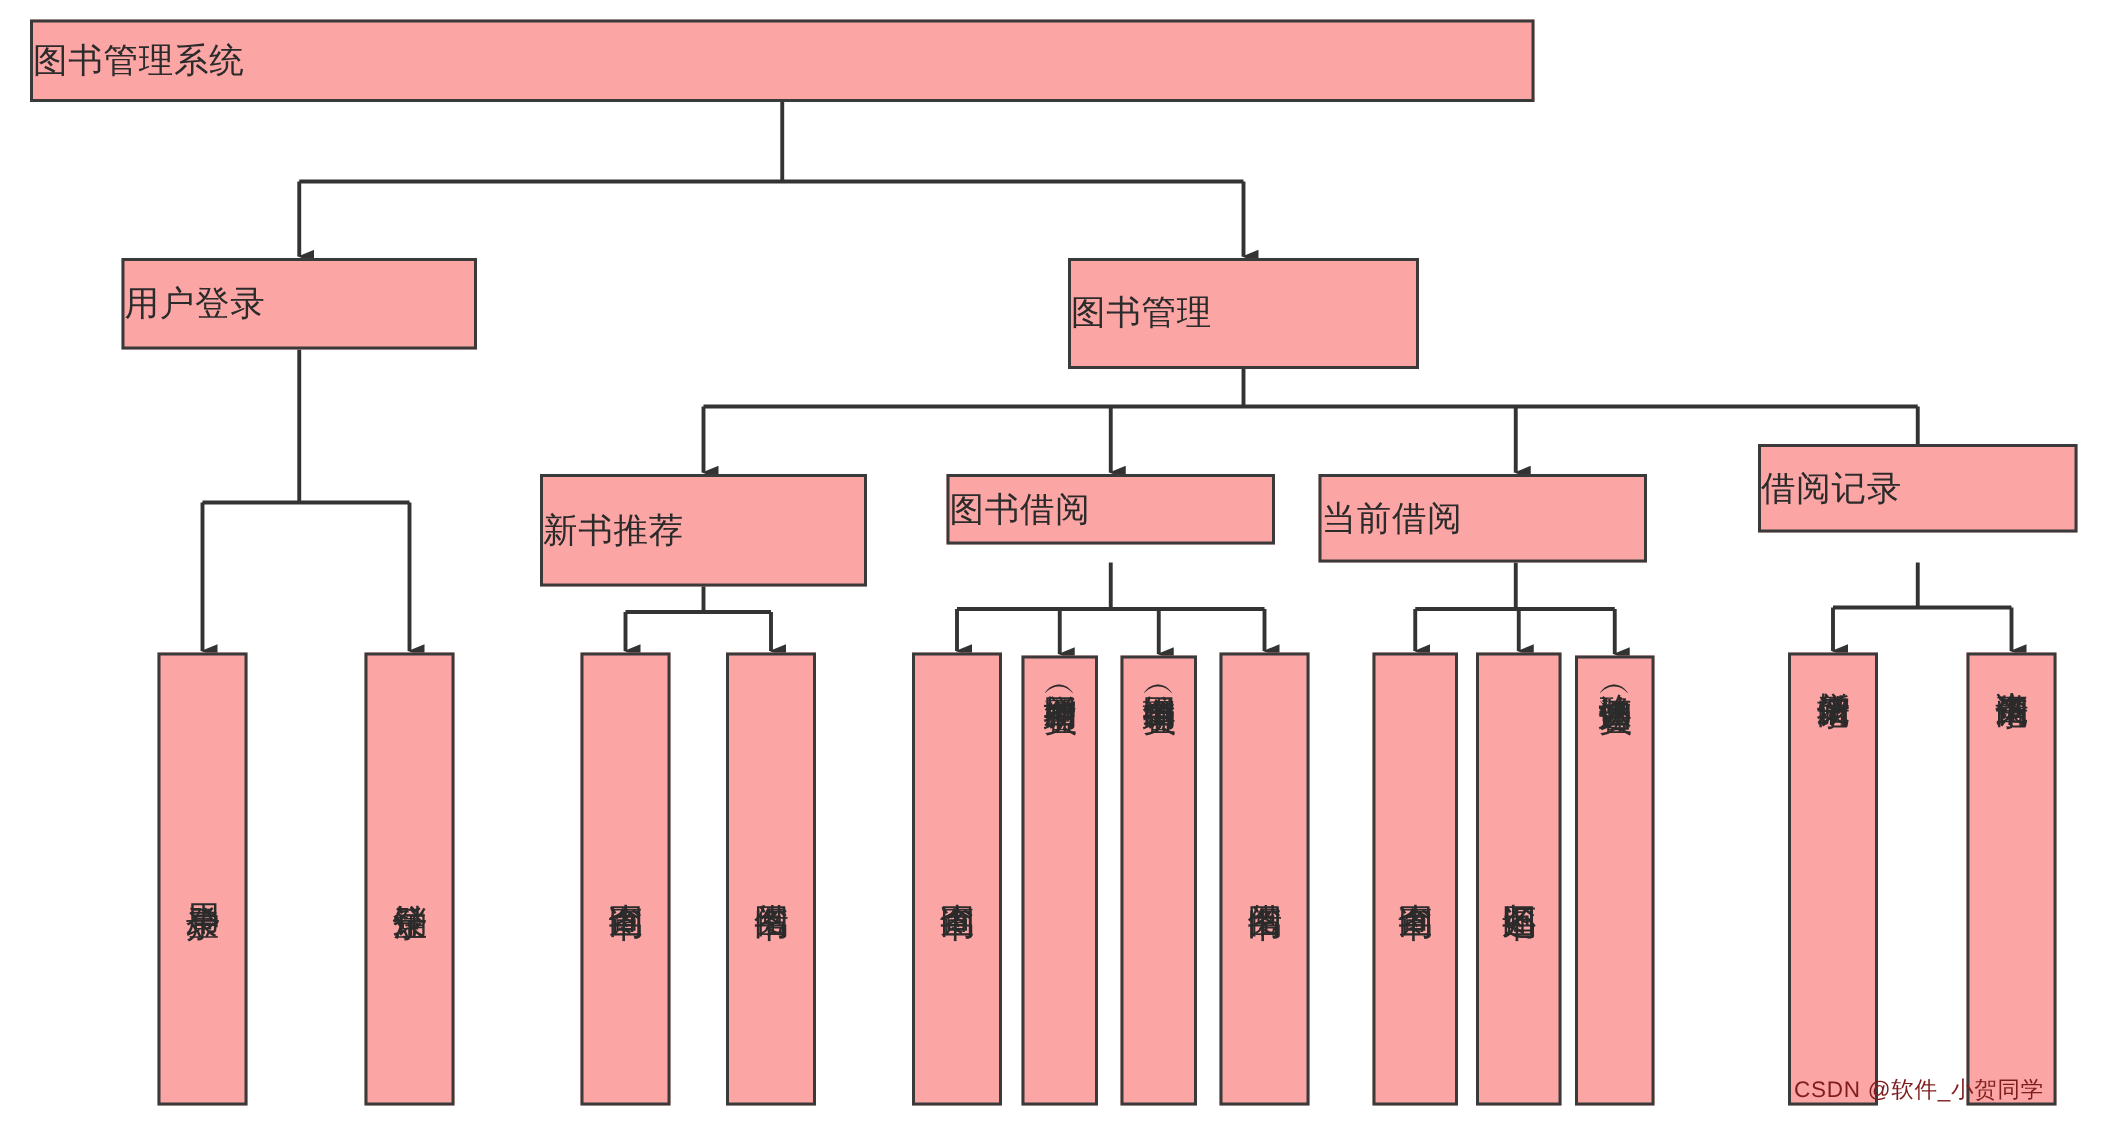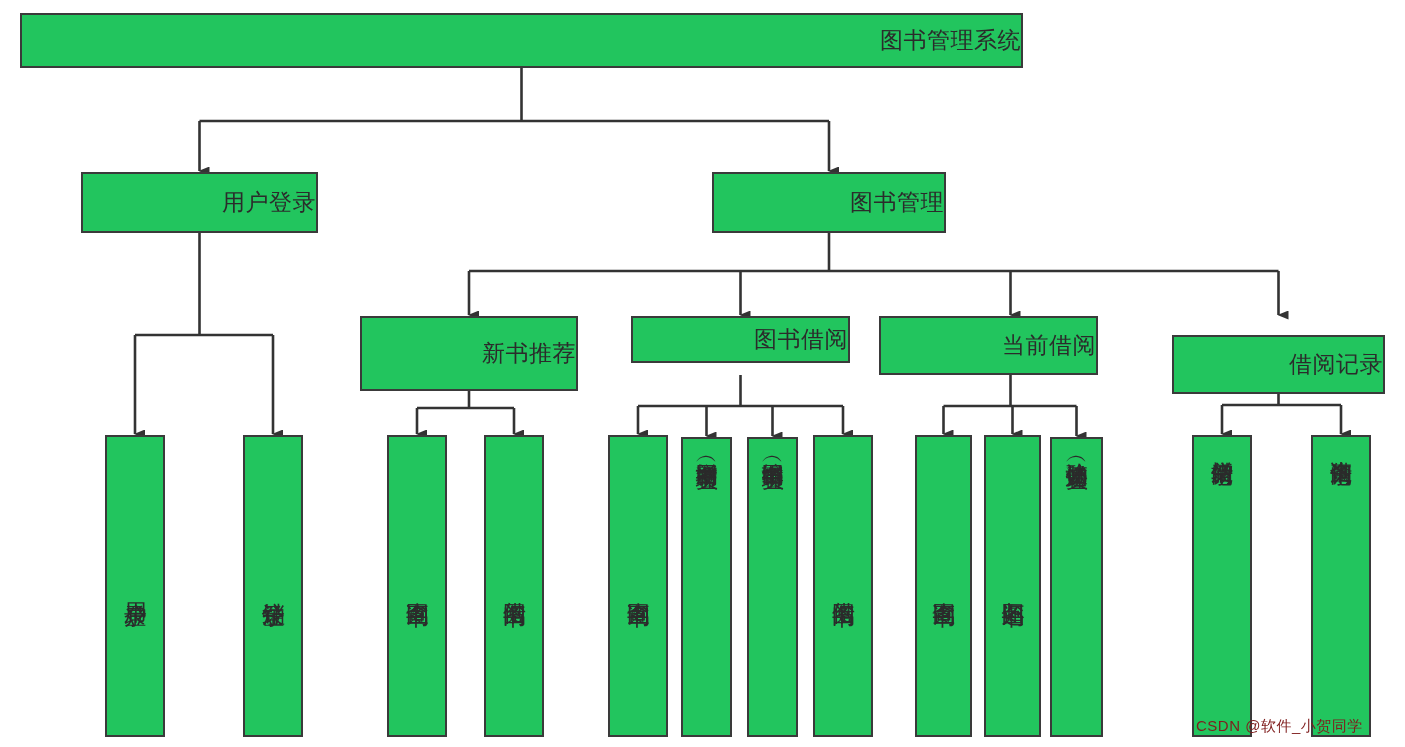--- a/index.html
+++ b/index.html
@@ -23,25 +23,25 @@
     position: absolute;
     left: 0;
     top: 0;
     width: 1405px;
     height: 747px;
     pointer-events: none;
   }
   .node {
     position: absolute;
     box-sizing: border-box;
-    background: #22c55e;
+    background: #fca5a5;
     border: 2.5px solid #3a3a3a;
     display: flex;
     align-items: center;
-    justify-content: flex-end;
+    justify-content: flex-start;
     color: #2b2b2b;
     line-height: 1.12;
   }
   .node-label {
     display: block;
     text-align: center;
     white-space: nowrap;
   }
   .node.horizontal .node-label {
     writing-mode: horizontal-tb;
@@ -123,33 +123,33 @@
       </g>
   </svg>
 
   <div id="node-layer">
       <div class="node horizontal" style="left: 20px; top: 13px; width: 1003px; height: 55px;">
         <span class="node-label">图书管理系统</span>
       </div>
       <div class="node horizontal" style="left: 81px; top: 172px; width: 237px; height: 61px;">
         <span class="node-label">用户登录</span>
       </div>
-      <div class="node horizontal" style="left: 712px; top: 172px; width: 234px; height: 61px;">
+      <div class="node horizontal" style="left: 712px; top: 172px; width: 234px; height: 74px;">
         <span class="node-label">图书管理</span>
       </div>
       <div class="node horizontal" style="left: 360px; top: 316px; width: 218px; height: 75px;">
         <span class="node-label">新书推荐</span>
       </div>
       <div class="node horizontal" style="left: 631px; top: 316px; width: 219px; height: 47px;">
         <span class="node-label">图书借阅</span>
       </div>
       <div class="node horizontal" style="left: 879px; top: 316px; width: 219px; height: 59px;">
         <span class="node-label">当前借阅</span>
       </div>
-      <div class="node horizontal" style="left: 1172px; top: 335px; width: 213px; height: 59px;">
+      <div class="node horizontal" style="left: 1172px; top: 296px; width: 213px; height: 59px;">
         <span class="node-label">借阅记录</span>
       </div>
       <div class="node vertical centered" style="left: 105px; top: 435px; width: 60px; height: 302px;">
         <span class="node-label">用户登录</span>
       </div>
       <div class="node vertical centered" style="left: 243px; top: 435px; width: 60px; height: 302px;">
         <span class="node-label">注销登录</span>
       </div>
       <div class="node vertical centered" style="left: 387px; top: 435px; width: 60px; height: 302px;">
         <span class="node-label">查询图书</span>

